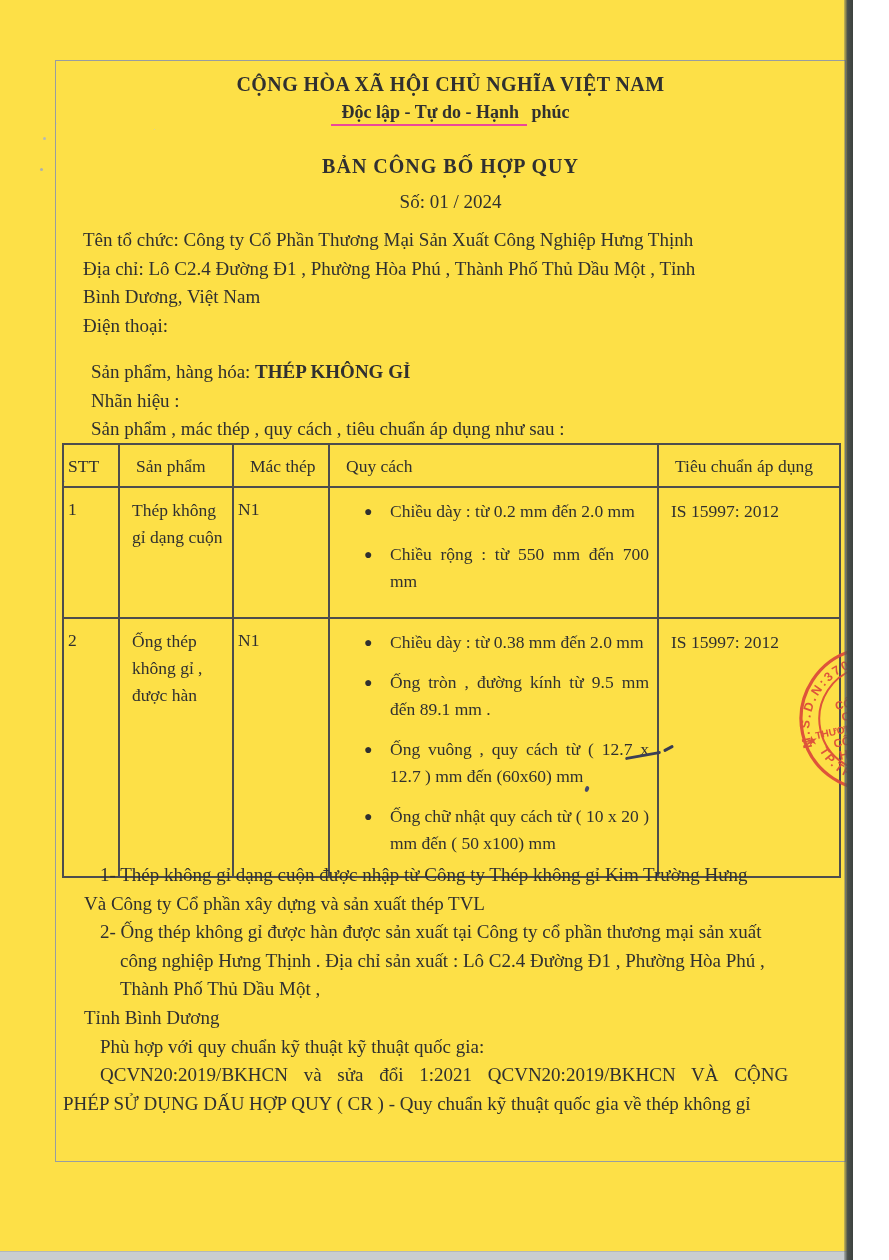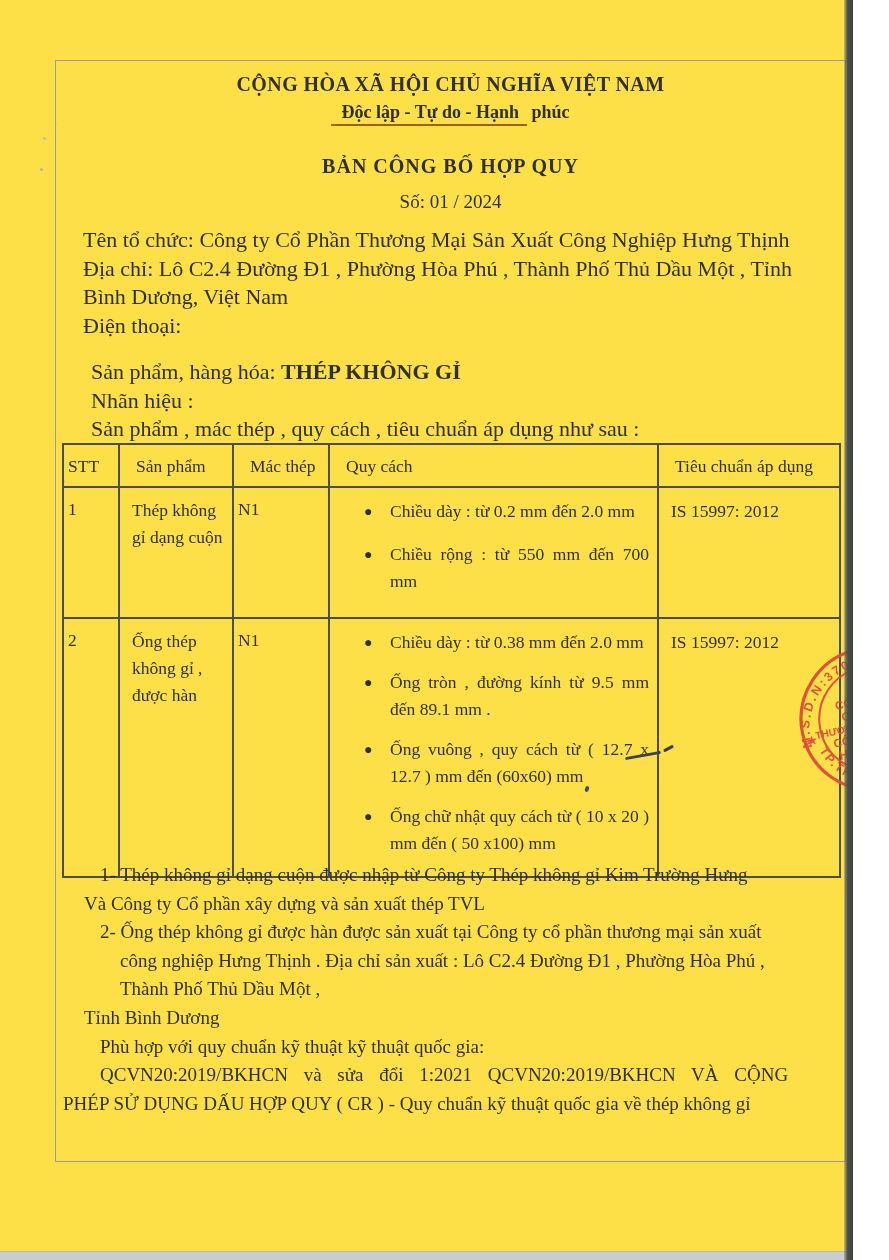--- a/index.html
+++ b/index.html
@@ -26,25 +26,25 @@
     z-index:1; }
   
   .frame {
     position:absolute; left:55px; top:60px; width:789px; height:1100px;
     border:1px solid #989da0; z-index:2;
   }
   
   .head { position:absolute; top:10px; left:0; width:100%; text-align:center; }
   .nat-title { font-size:20px; font-weight:bold; letter-spacing:.4px; line-height:26px; }
   .motto { font-size:18px; font-weight:bold; line-height:26px; margin-top:2px; }
-  .motto-u { border-bottom:2px solid #a16207; padding:0 8px 2px 10px; }
+  .motto-u { border-bottom:2px solid #ec4899; padding:0 8px 2px 10px; }
   .doc-title { font-size:20px; font-weight:bold; letter-spacing:1px; margin:26px 0 0 0; line-height:30px; }
   .doc-no { font-size:19px; margin-top:9px; line-height:24px; }
   
-  .info { position:absolute; top:165px; left:0; width:100%; font-size:22px; }
+  .info { position:absolute; top:165px; left:0; width:100%; font-size:19px; }
   .info p { margin:0; line-height:28.5px; padding-left:27px; padding-right:14px; }
   .info p.ind { padding-left:35px; }
   .info p.gap { margin-bottom:18px; }
   .bold { font-weight:bold; }
   
   table.spec {
     position:absolute; top:382px; left:6px; width:777px;
     border-collapse:collapse; table-layout:fixed; font-size:17.5px;
   }
   table.spec th, table.spec td {

